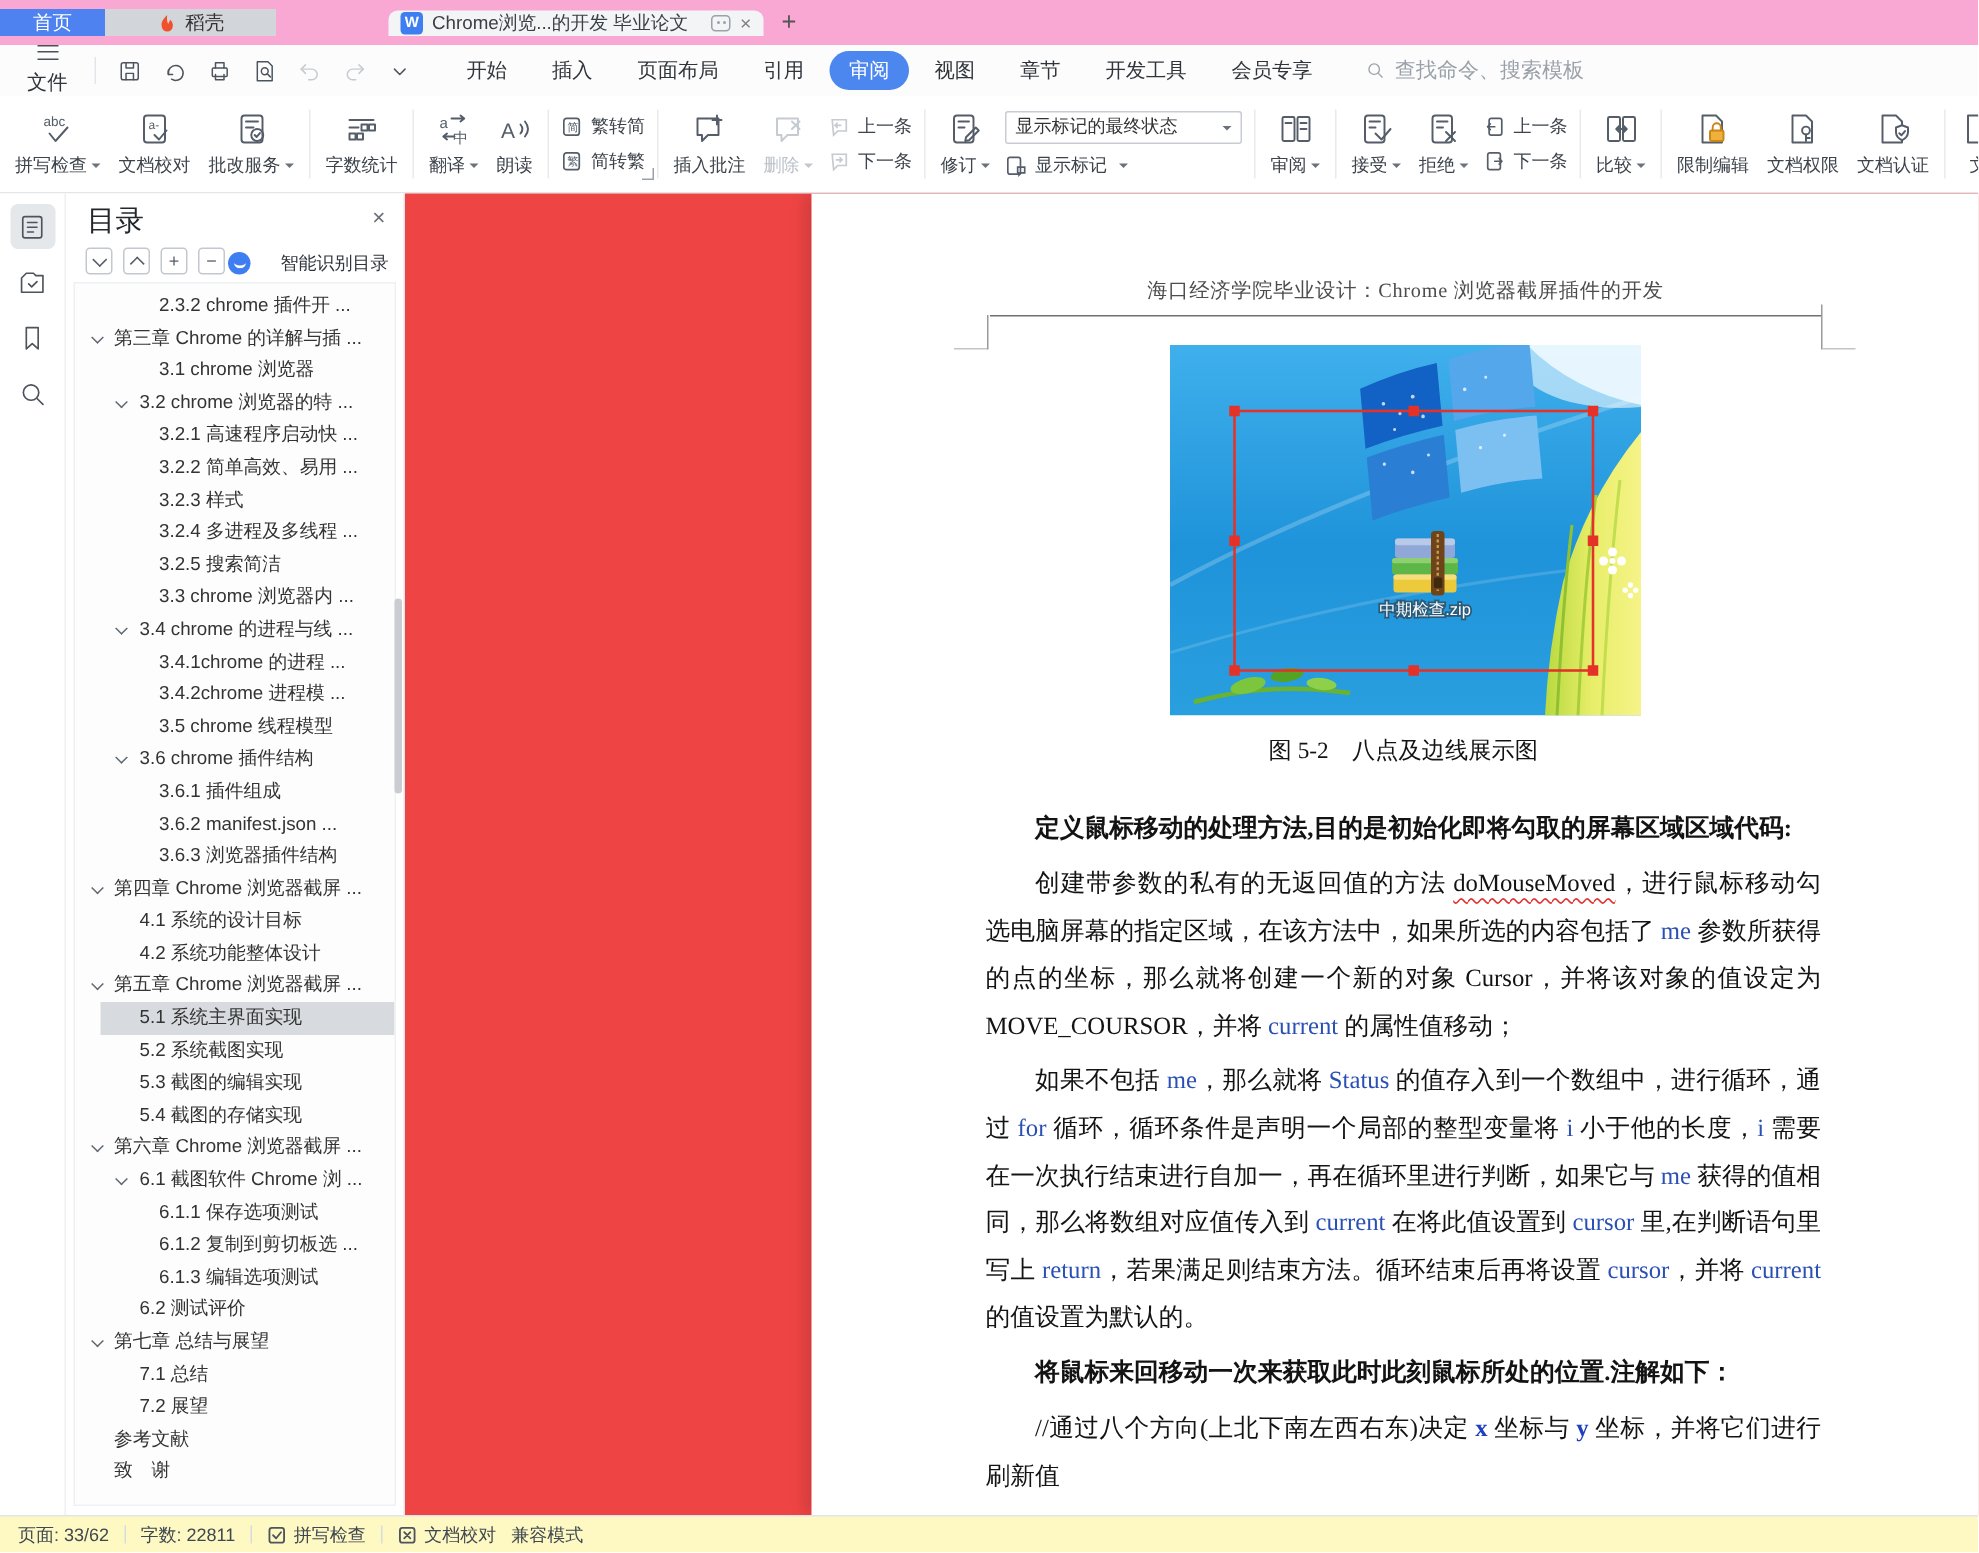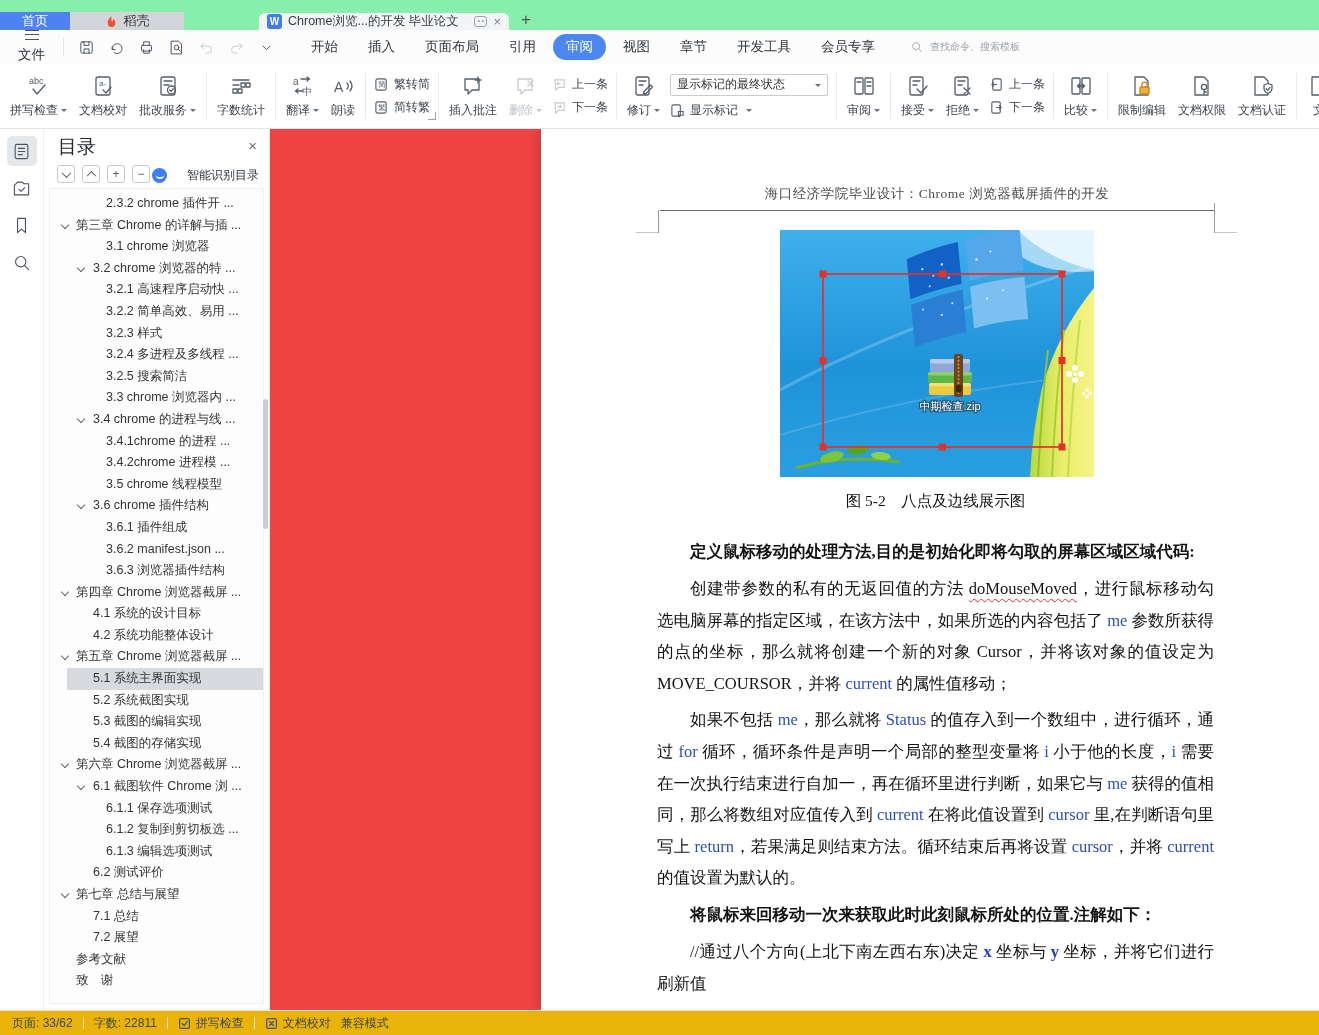--- a/index.html
+++ b/index.html
@@ -1,21 +1,21 @@
 <!DOCTYPE html>
 <html><head>
 <meta charset="utf-8">
 <style>
   html,body{margin:0;padding:0;background:#fff;}
   *{box-sizing:border-box;}
   #app{position:relative;width:1319px;height:1035px;overflow:hidden;background:#fff;
        font-family:"Liberation Sans","DejaVu Sans",sans-serif;color:#333;}
 
   
-  .tabbar{position:absolute;left:0;top:0;right:0;height:30px;background:#86efac;display:flex;align-items:flex-end;}
+  .tabbar{position:absolute;left:0;top:0;right:0;height:30px;background:#f9a8d4;display:flex;align-items:center;}
   .tab-home{width:70px;background:#4d82f0;color:#fff;font-size:13px;display:flex;align-items:center;justify-content:center;}
   .tab-docer{width:114px;background:#d2d5d9;color:#333;font-size:13px;display:flex;align-items:center;justify-content:center;gap:6px;}
   .docer-flame{width:13px;height:13px;}
   .tab-doc{width:250px;margin-left:75px;background:#f3f4f5;border-radius:6px 6px 0 0;display:flex;align-items:center;padding:0 8px;gap:6px;font-size:12.5px;color:#3a3f45;}
   .wps-w{width:15px;height:15px;border-radius:3px;background:#3e7ef0;color:#fff;font-size:10px;font-weight:bold;display:flex;align-items:center;justify-content:center;flex:none;}
   .tab-doc-title{flex:1;white-space:nowrap;overflow:hidden;}
   .assist-ic{width:13px;height:11px;border:1.2px solid #9aa1a9;border-radius:3px;position:relative;flex:none;}
   .assist-ic::before,.assist-ic::after{content:"";position:absolute;top:3px;width:2px;height:2px;background:#9aa1a9;border-radius:50%;}
   .assist-ic::before{left:2.5px;} .assist-ic::after{right:2.5px;}
   .tab-close{color:#7b828a;font-size:13px;line-height:1;flex:none;}
@@ -26,21 +26,21 @@
   .file-btn{display:flex;align-items:center;gap:6px;font-size:13.5px;color:#2f353b;padding:0 8px;flex-direction:column;}
   .ham{width:14px;height:10px;border-top:1.6px solid #4a515a;border-bottom:1.6px solid #4a515a;position:relative;}
   .ham::after{content:"";position:absolute;left:0;top:2.7px;width:100%;height:1.6px;background:#4a515a;}
   .qsep{width:1px;height:18px;background:#e3e5e8;margin:0 4px;}
   .qbtn{width:24px;height:24px;display:flex;align-items:center;justify-content:center;}
   .qbtn svg{width:17px;height:17px;fill:none;stroke:#4c545e;stroke-width:1.4;stroke-linecap:round;stroke-linejoin:round;}
   .qbtn.dis svg{stroke:#c2c7cd;}
   .mtabs{display:flex;align-items:center;gap:4px;margin-left:14px;}
   .mtab{font-size:13.5px;color:#2f353b;padding:4px 13px;border-radius:14px;white-space:nowrap;}
   .mtab.active{background:#4c87f0;color:#fff;}
-  .cmd-search{display:flex;align-items:center;gap:6px;color:#9aa1a9;font-size:10px;margin-left:16px;}
+  .cmd-search{display:flex;align-items:center;gap:6px;color:#9aa1a9;font-size:14px;margin-left:16px;}
   .cmd-search svg{width:14px;height:14px;fill:none;stroke:#9aa1a9;stroke-width:1.5;}
 
   
   .ribbon{position:absolute;left:0;top:64px;right:0;height:65px;background:#fff;border-bottom:1px solid #e3e5e8;display:flex;align-items:center;padding:0 4px;overflow:hidden;}
   .rsep{width:1px;height:46px;background:#e8eaec;margin:0 4px;flex:none;}
   .rbtn{display:flex;flex-direction:column;align-items:center;justify-content:center;gap:4px;padding:2px 6px;flex:none;color:#3d434b;}
   .rbtn svg{width:24px;height:24px;fill:none;stroke:#545d68;stroke-width:1.3;stroke-linecap:round;stroke-linejoin:round;}
   .rbtn svg text{stroke:none;fill:#545d68;}
   .rlab{font-size:12px;display:flex;align-items:center;white-space:nowrap;}
   .caret{display:inline-block;border:3.5px solid transparent;border-top-color:#6a727c;margin-left:3px;transform:translateY(2px);}
@@ -95,21 +95,21 @@
   .doc-text{position:absolute;left:116px;top:360px;width:557px;font-family:"Liberation Serif","DejaVu Serif",serif;font-size:16.5px;color:#131313;}
   .blk{margin:0 0 5px 0;}
   .blk-caption{text-align:center;font-size:15.5px;line-height:24px;margin-bottom:23px;}
   .blk-heading{font-weight:bold;text-indent:2em;line-height:32px;text-align:justify;}
   .blk-para{text-indent:2em;line-height:31.6px;text-align:justify;}
   .seg-err{text-decoration:underline wavy #e23230;text-decoration-thickness:1px;text-underline-offset:4px;}
   .seg-en{color:#2b50b4;}
   .seg-enb{color:#1f3fc0;font-weight:bold;}
 
   
-  .statusbar{position:absolute;left:0;right:0;bottom:0;height:25px;background:#eab308;border-top:1px solid #e2e4e7;display:flex;align-items:center;font-size:12px;color:#3f4750;padding-left:12px;gap:10px;}
+  .statusbar{position:absolute;left:0;right:0;bottom:0;height:25px;background:#fef9c3;border-top:1px solid #e2e4e7;display:flex;align-items:center;font-size:12px;color:#3f4750;padding-left:12px;gap:10px;}
   .ssep{width:1px;height:12px;background:#d8dbdf;}
   .sitem{display:flex;align-items:center;gap:5px;white-space:nowrap;}
   .sitem svg{width:13px;height:13px;fill:none;stroke:#4c545e;stroke-width:1.5;stroke-linecap:round;stroke-linejoin:round;}
 </style>
 </head>
 <body>
 
 <div id="app">
 
   <div class="tabbar">

